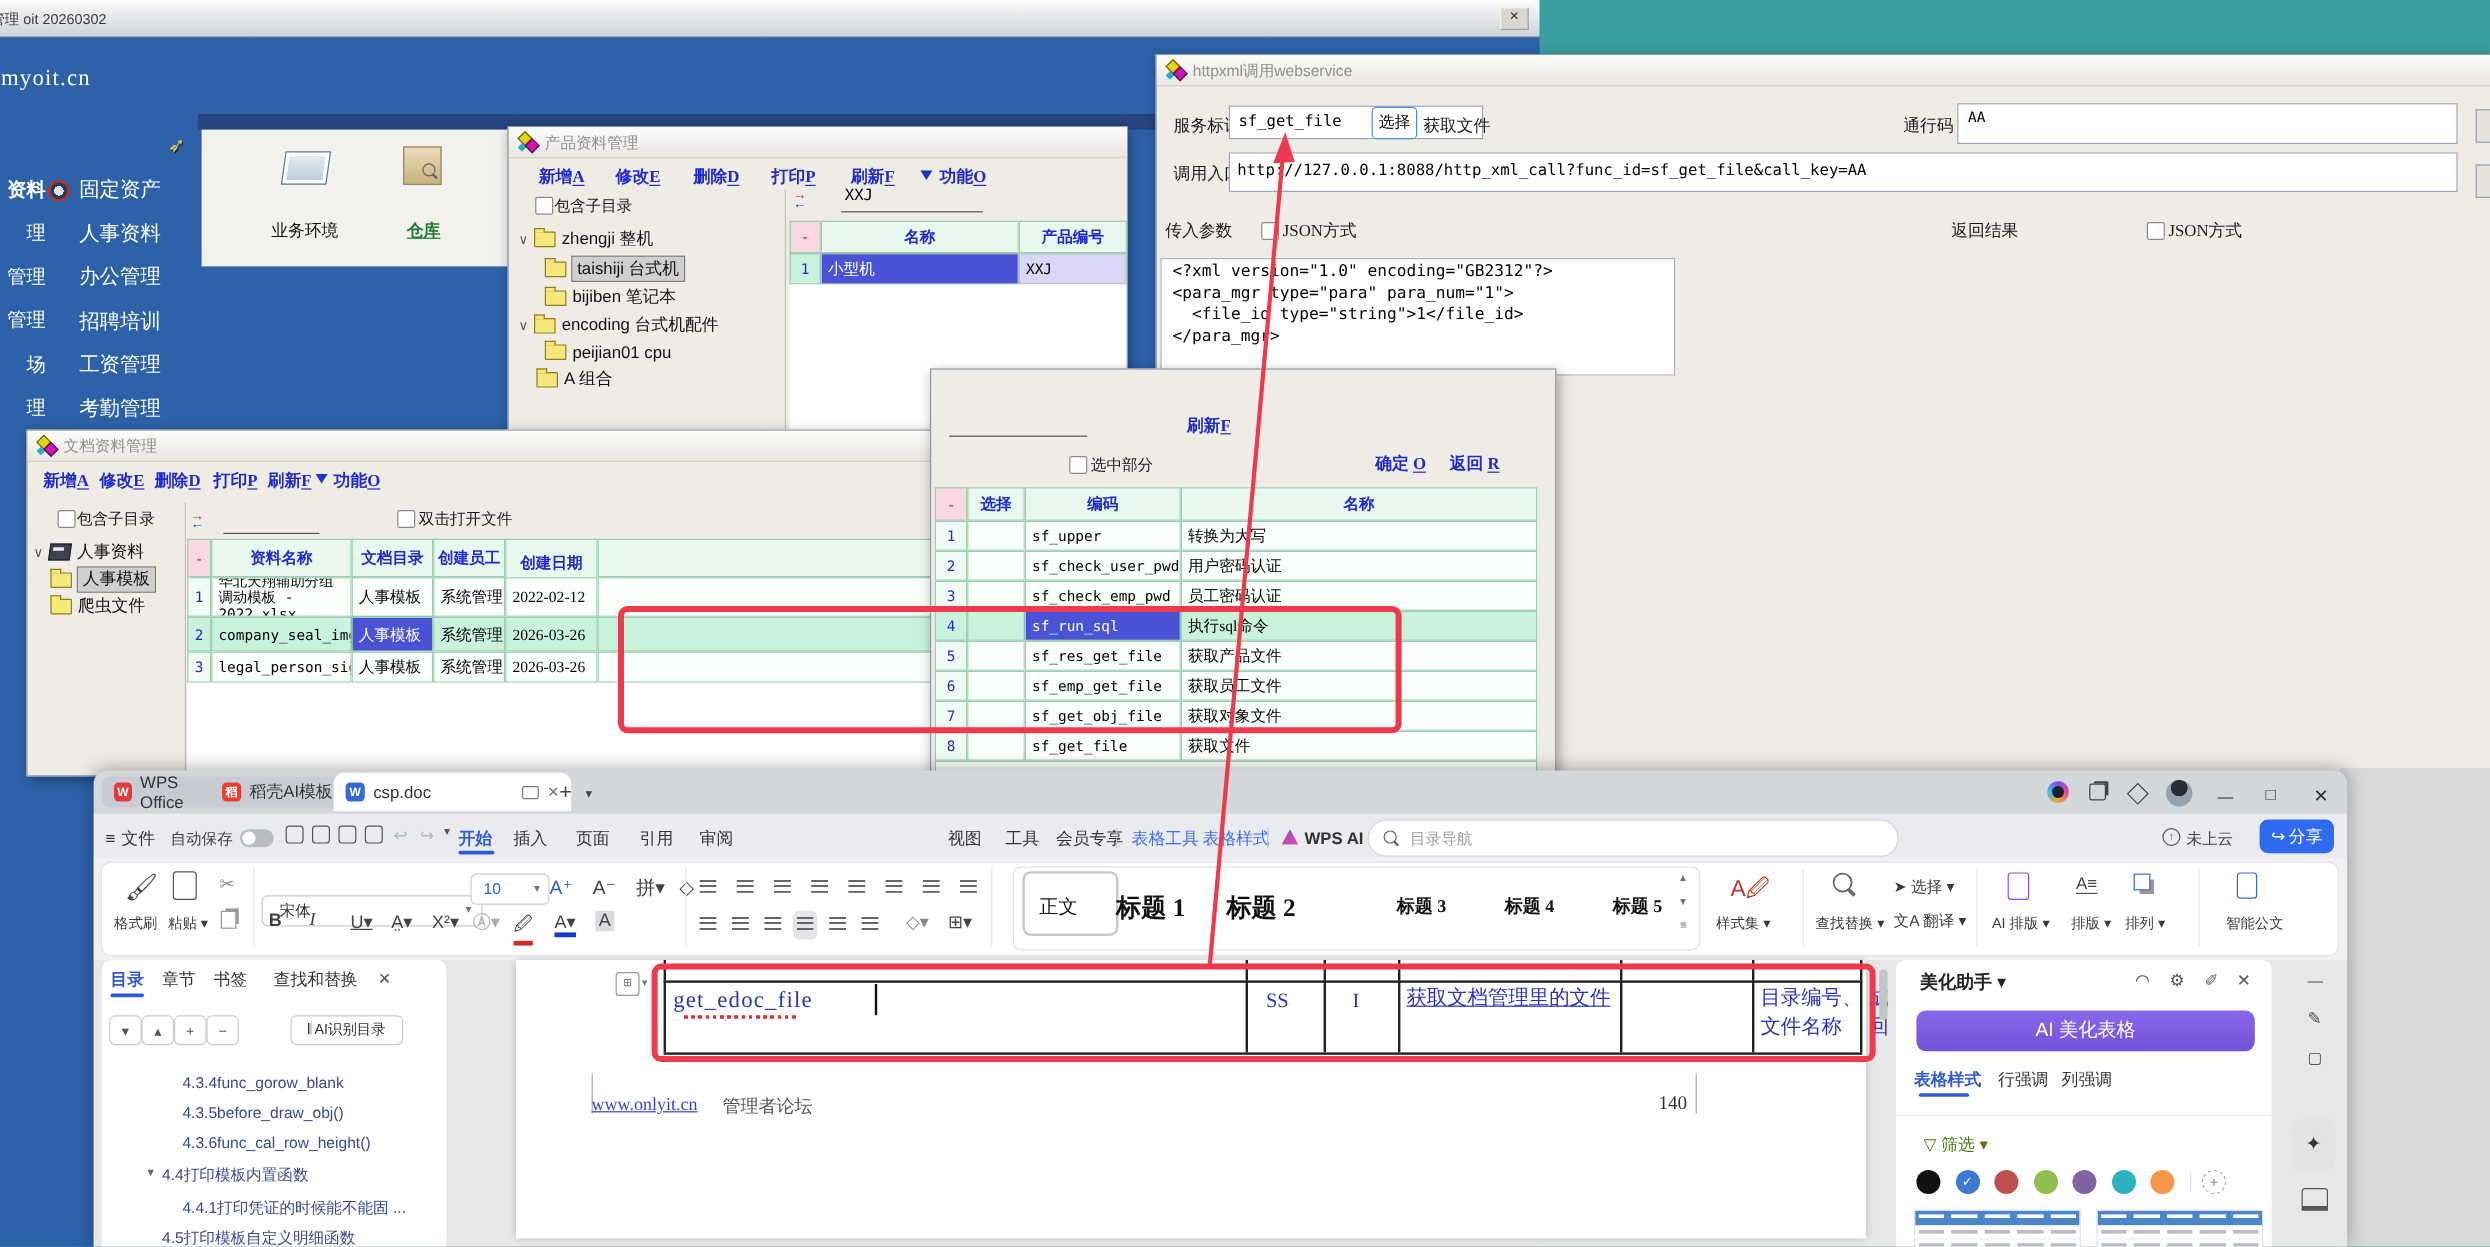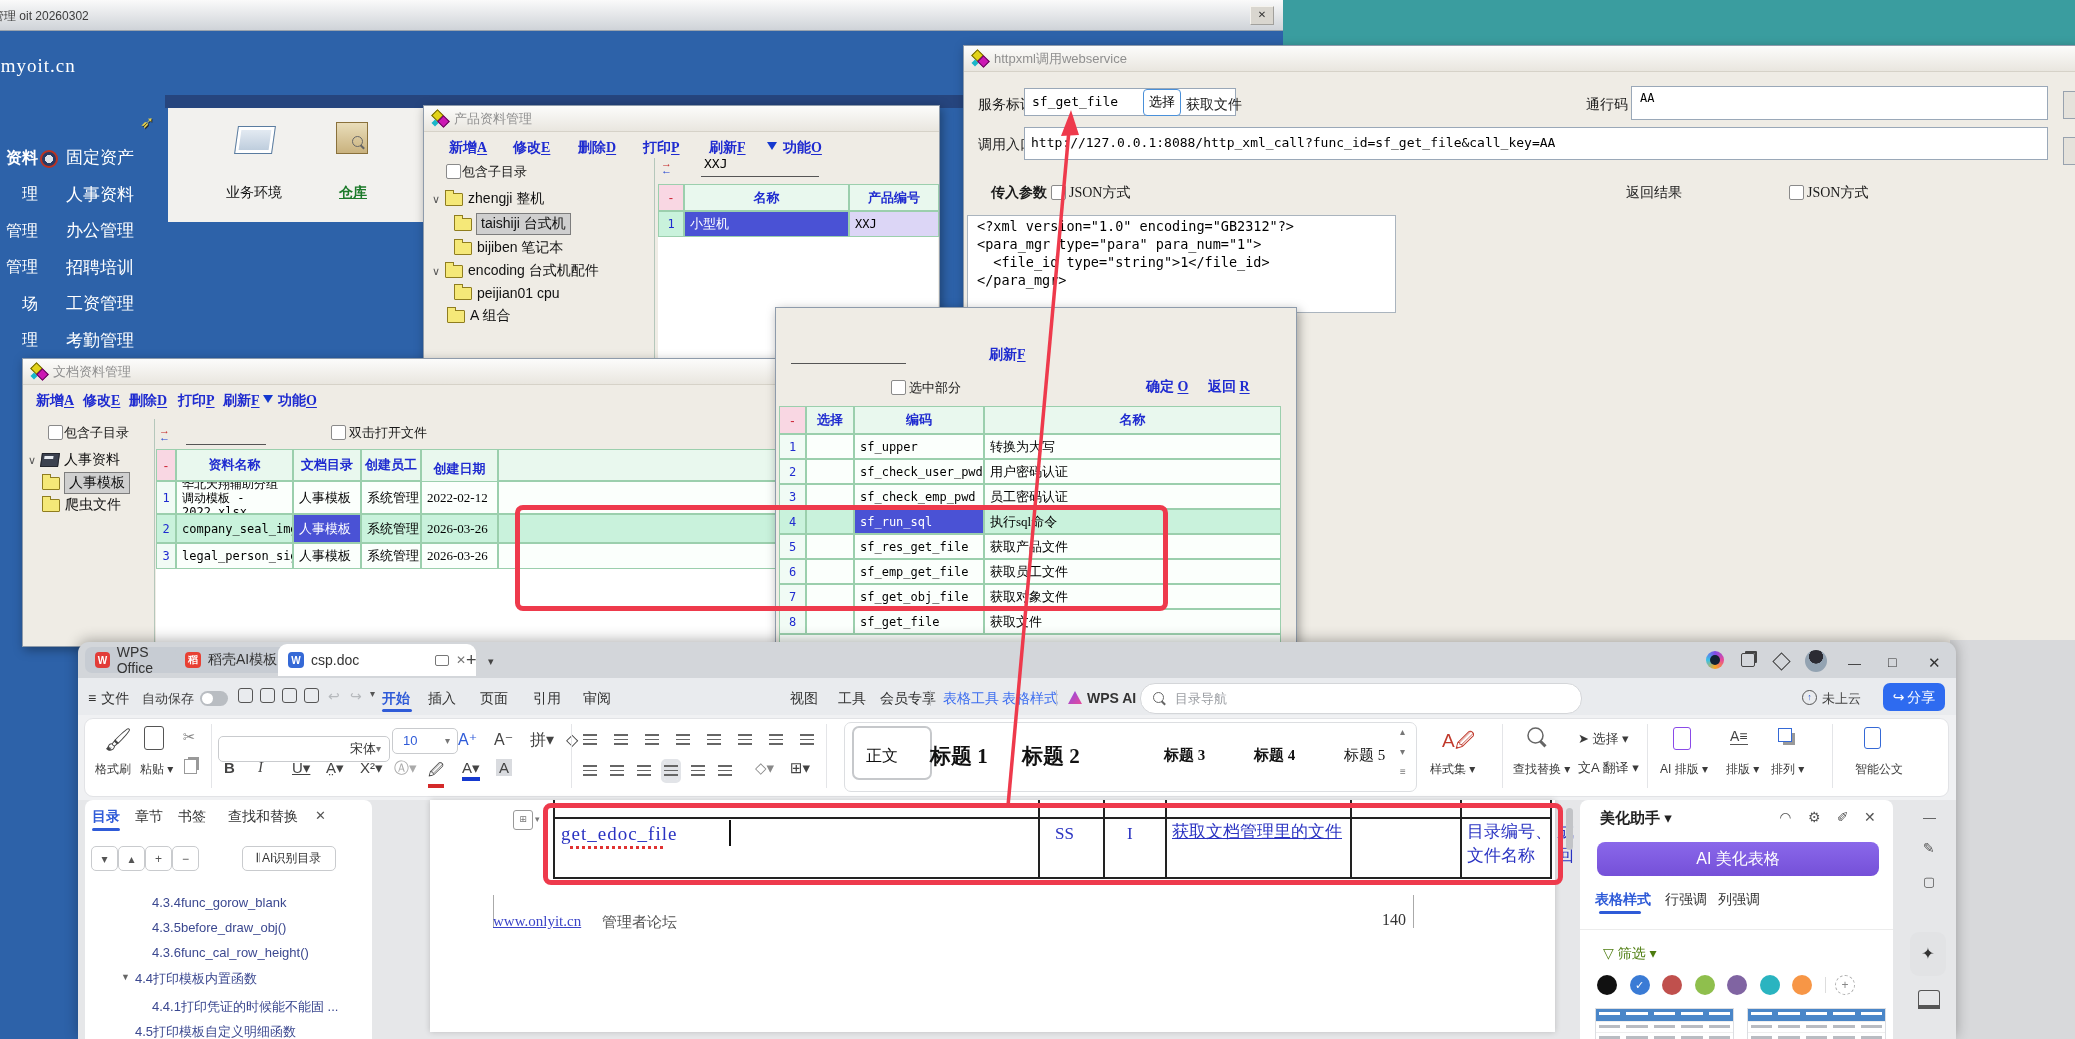--- a/index.html
+++ b/index.html
@@ -176,21 +176,21 @@
     <div style="position: absolute; left: 179px; top: 43px; width: 36px; height: 25px; border: 1.5px solid rgb(74, 144, 217); border-radius: 4px; background: rgb(255, 255, 255); text-align: center; line-height: 24px; font-size: 13px;">选择</div>
     <span class="clabel" style="left: 222px; top: 50px; font-size: 14px;">获取文件</span>
     <span class="clabel" style="left: 622px; top: 50px; font-size: 14px;">通行码</span>
     <div style="position: absolute; left: 667px; top: 40px; width: 415px; height: 32px; background: rgb(255, 255, 255); border: 1px solid rgb(154, 168, 184);"></div>
     <span class="mono" style="position: absolute; left: 676px; top: 45px; font-size: 12px;">AA</span>
     <span class="clabel" style="left: 14px; top: 90px; font-size: 14px;">调用入口</span>
     <div style="position: absolute; left: 60px; top: 81px; width: 1022px; height: 31px; background: rgb(255, 255, 255); border: 1px solid rgb(154, 168, 184);"></div>
     <span class="mono" style="position: absolute; left: 67px; top: 89px; font-size: 13px; white-space: nowrap;">http://127.0.0.1:8088/http_xml_call?func_id=sf_get_file&amp;call_key=AA</span>
     <div style="position: absolute; left: 1099px; top: 45px; width: 14px; height: 26px; background: rgb(229, 226, 219); border: 1px solid rgb(152, 162, 174);"></div>
     <div style="position: absolute; left: 1099px; top: 91px; width: 14px; height: 26px; background: rgb(229, 226, 219); border: 1px solid rgb(152, 162, 174);"></div>
-    <span class="clabel" style="left: 27px; top: 138px; font-size: 14px; font-weight: bold;">传入参数</span>
+    <span class="clabel" style="left: 7px; top: 138px; font-size: 14px;">传入参数</span>
     <div class="cb abs" style="left: 87px; top: 139px;"></div>
     <span class="clabel" style="left: 105px; top: 138px; font-size: 14px;">JSON方式</span>
     <span class="clabel" style="left: 662px; top: 138px; font-size: 14px;">返回结果</span>
     <div class="cb abs" style="left: 825px; top: 139px;"></div>
     <span class="clabel" style="left: 843px; top: 138px; font-size: 14px;">JSON方式</span>
     <div style="position: absolute; left: 3px; top: 169px; width: 427px; height: 96px; background: rgb(255, 255, 255); border: 1px solid rgb(170, 180, 190); overflow: hidden;">
       <div class="mono" style="margin: 2px 0px 0px 9px; font-size: 13.5px; white-space: pre;">&lt;?xml version="1.0" encoding="GB2312"?&gt;</div>
       <div class="mono" style="margin: 2px 0px 0px 9px; font-size: 13.5px; white-space: pre;">&lt;para_mgr type="para" para_num="1"&gt;</div>
       <div class="mono" style="margin: 2px 0px 0px 9px; font-size: 13.5px; white-space: pre;">  &lt;file_id type="string"&gt;1&lt;/file_id&gt;</div>
       <div class="mono" style="margin: 2px 0px 0px 9px; font-size: 13.5px; white-space: pre;">&lt;/para_mgr&gt;</div>
@@ -370,21 +370,21 @@
     <div style="position: absolute; left: 1805px; top: 41px; width: 62px; height: 28px; background: rgb(46, 107, 240); border-radius: 7px; color: rgb(255, 255, 255); font-size: 14px; text-align: center; line-height: 28px;"><span style="margin-right: 3px;">↪</span>分享</div>
     <div style="position: absolute; left: 0px; top: 73px; width: 1878px; height: 85px; background: rgb(240, 241, 243);"></div>
     <div class="ribbon-card" style="left: 6px; top: 76px; width: 1863px; height: 77px;"></div>
     <span class="rico" style="left: 26px; top: 85px; font-size: 22px;">🖌</span>
     <span class="rlabel" style="left: 17px; top: 119px;">格式刷</span>
     <span class="rico" style="left: 66px; top: 84px; width: 18px; height: 22px; border: 1.7px solid rgb(85, 85, 85); border-radius: 3px;"></span>
     <span class="rlabel" style="left: 62px; top: 119px;">粘贴 ▾</span>
     <span class="rico" style="left: 105px; top: 86px; color: rgb(136, 136, 136);">✂</span>
     <span class="rico" style="left: 106px; top: 117px; width: 11px; height: 13px; border: 1.5px solid rgb(153, 153, 153); box-shadow: rgb(153, 153, 153) 3px -3px 0px -1px;"></span>
     <div class="rdiv" style="left: 133px; top: 82px; height: 64px;"></div>
-    <div style="position: absolute; left: 140px; top: 94px; width: 168px; height: 24px; border: 1px solid rgb(201, 203, 206); border-radius: 5px; background: rgb(255, 255, 255); font-size: 13px; color: rgb(51, 51, 51); line-height: 24px; padding-left: 2px; text-align: right;">宋体<span style="float: right; margin-right: 8px; font-size: 10px; color: rgb(119, 119, 119);">▾</span></div>
+    <div style="position: absolute; left: 140px; top: 104px; width: 168px; height: 24px; border: 1px solid rgb(201, 203, 206); border-radius: 5px; background: rgb(255, 255, 255); font-size: 13px; color: rgb(51, 51, 51); line-height: 24px; padding-left: 14px;">宋体<span style="float: right; margin-right: 8px; font-size: 10px; color: rgb(119, 119, 119);">▾</span></div>
     <div style="position: absolute; left: 314px; top: 86px; width: 54px; height: 24px; border: 1px solid rgb(201, 203, 206); border-radius: 5px; background: rgb(255, 255, 255); font-size: 13px; color: rgb(47, 91, 216); line-height: 24px; padding-left: 10px;">10<span style="float: right; margin-right: 7px; font-size: 10px; color: rgb(119, 119, 119);">▾</span></div>
     <span class="rico" style="left: 380px; top: 88px; color: rgb(47, 91, 216); font-size: 16px;">A⁺</span>
     <span class="rico" style="left: 416px; top: 88px; color: rgb(68, 68, 68); font-size: 16px;">A⁻</span>
     <span class="rico" style="left: 452px; top: 88px; color: rgb(68, 68, 68); font-size: 16px;">拼▾</span>
     <span class="rico" style="left: 488px; top: 88px; color: rgb(68, 68, 68); font-size: 16px;">◇</span>
     <span class="rico" style="left: 146px; top: 117px; font-weight: bold;">B</span>
     <span class="rico" style="left: 180px; top: 117px; font-style: italic; font-family: serif;">I</span>
     <span class="rico" style="left: 214px; top: 117px; text-decoration: underline;">U▾</span>
     <span class="rico" style="left: 248px; top: 117px;">A̤▾</span>
     <span class="rico" style="left: 282px; top: 117px;">X²▾</span>
@@ -410,21 +410,21 @@
     <span class="rico" style="left: 677px; top: 117px; color: rgb(136, 136, 136);">◇▾</span>
     <span class="rico" style="left: 712px; top: 117px;">⊞▾</span>
     <div class="rdiv" style="left: 748px; top: 82px; height: 64px;"></div>
     <div style="position: absolute; left: 766px; top: 80px; width: 571px; height: 68px; border: 1px solid rgb(220, 222, 225); border-radius: 7px; background: rgb(255, 255, 255);"></div>
     <div style="position: absolute; left: 774px; top: 84px; width: 76px; height: 50px; border: 2px solid rgb(198, 200, 203); border-radius: 7px;"></div>
     <span class="stylebox" style="left: 788px; top: 104px; font-size: 16px; font-weight: normal;">正文</span>
     <span class="stylebox" style="left: 852px; top: 100px; font-size: 21px; font-weight: bold;">标题 1</span>
     <span class="stylebox" style="left: 944px; top: 100px; font-size: 21px; font-weight: bold;">标题 2</span>
     <span class="stylebox" style="left: 1086px; top: 104px; font-size: 15px; font-weight: bold;">标题 3</span>
     <span class="stylebox" style="left: 1176px; top: 104px; font-size: 15px; font-weight: bold;">标题 4</span>
-    <span class="stylebox" style="left: 1266px; top: 104px; font-size: 15px; font-weight: normal;">标题 5</span>
+    <span class="stylebox" style="left: 1266px; top: 104px; font-size: 15px; font-weight: bold;">标题 5</span>
     <span style="position: absolute; left: 1322px; top: 84px; font-size: 10px; color: rgb(119, 119, 119);">▴</span>
     <span style="position: absolute; left: 1322px; top: 104px; font-size: 10px; color: rgb(119, 119, 119);">▾</span>
     <span style="position: absolute; left: 1322px; top: 124px; font-size: 10px; color: rgb(119, 119, 119);">≡</span>
     <span class="rico" style="left: 1364px; top: 85px; font-size: 19px; color: rgb(192, 57, 43);">A🖉</span>
     <span class="rlabel" style="left: 1352px; top: 119px;">样式集 ▾</span>
     <div class="rdiv" style="left: 1424px; top: 82px; height: 64px;"></div>
     <span class="mag" style="position: absolute; left: 1452px; top: 88px; transform: scale(1.5);"></span>
     <span class="rlabel" style="left: 1435px; top: 119px;">查找替换 ▾</span>
     <span class="rlabel" style="left: 1500px; top: 88px; font-size: 13px;">➤ 选择 ▾</span>
     <span class="rlabel" style="left: 1500px; top: 117px; font-size: 13px;">文A 翻译 ▾</span>

